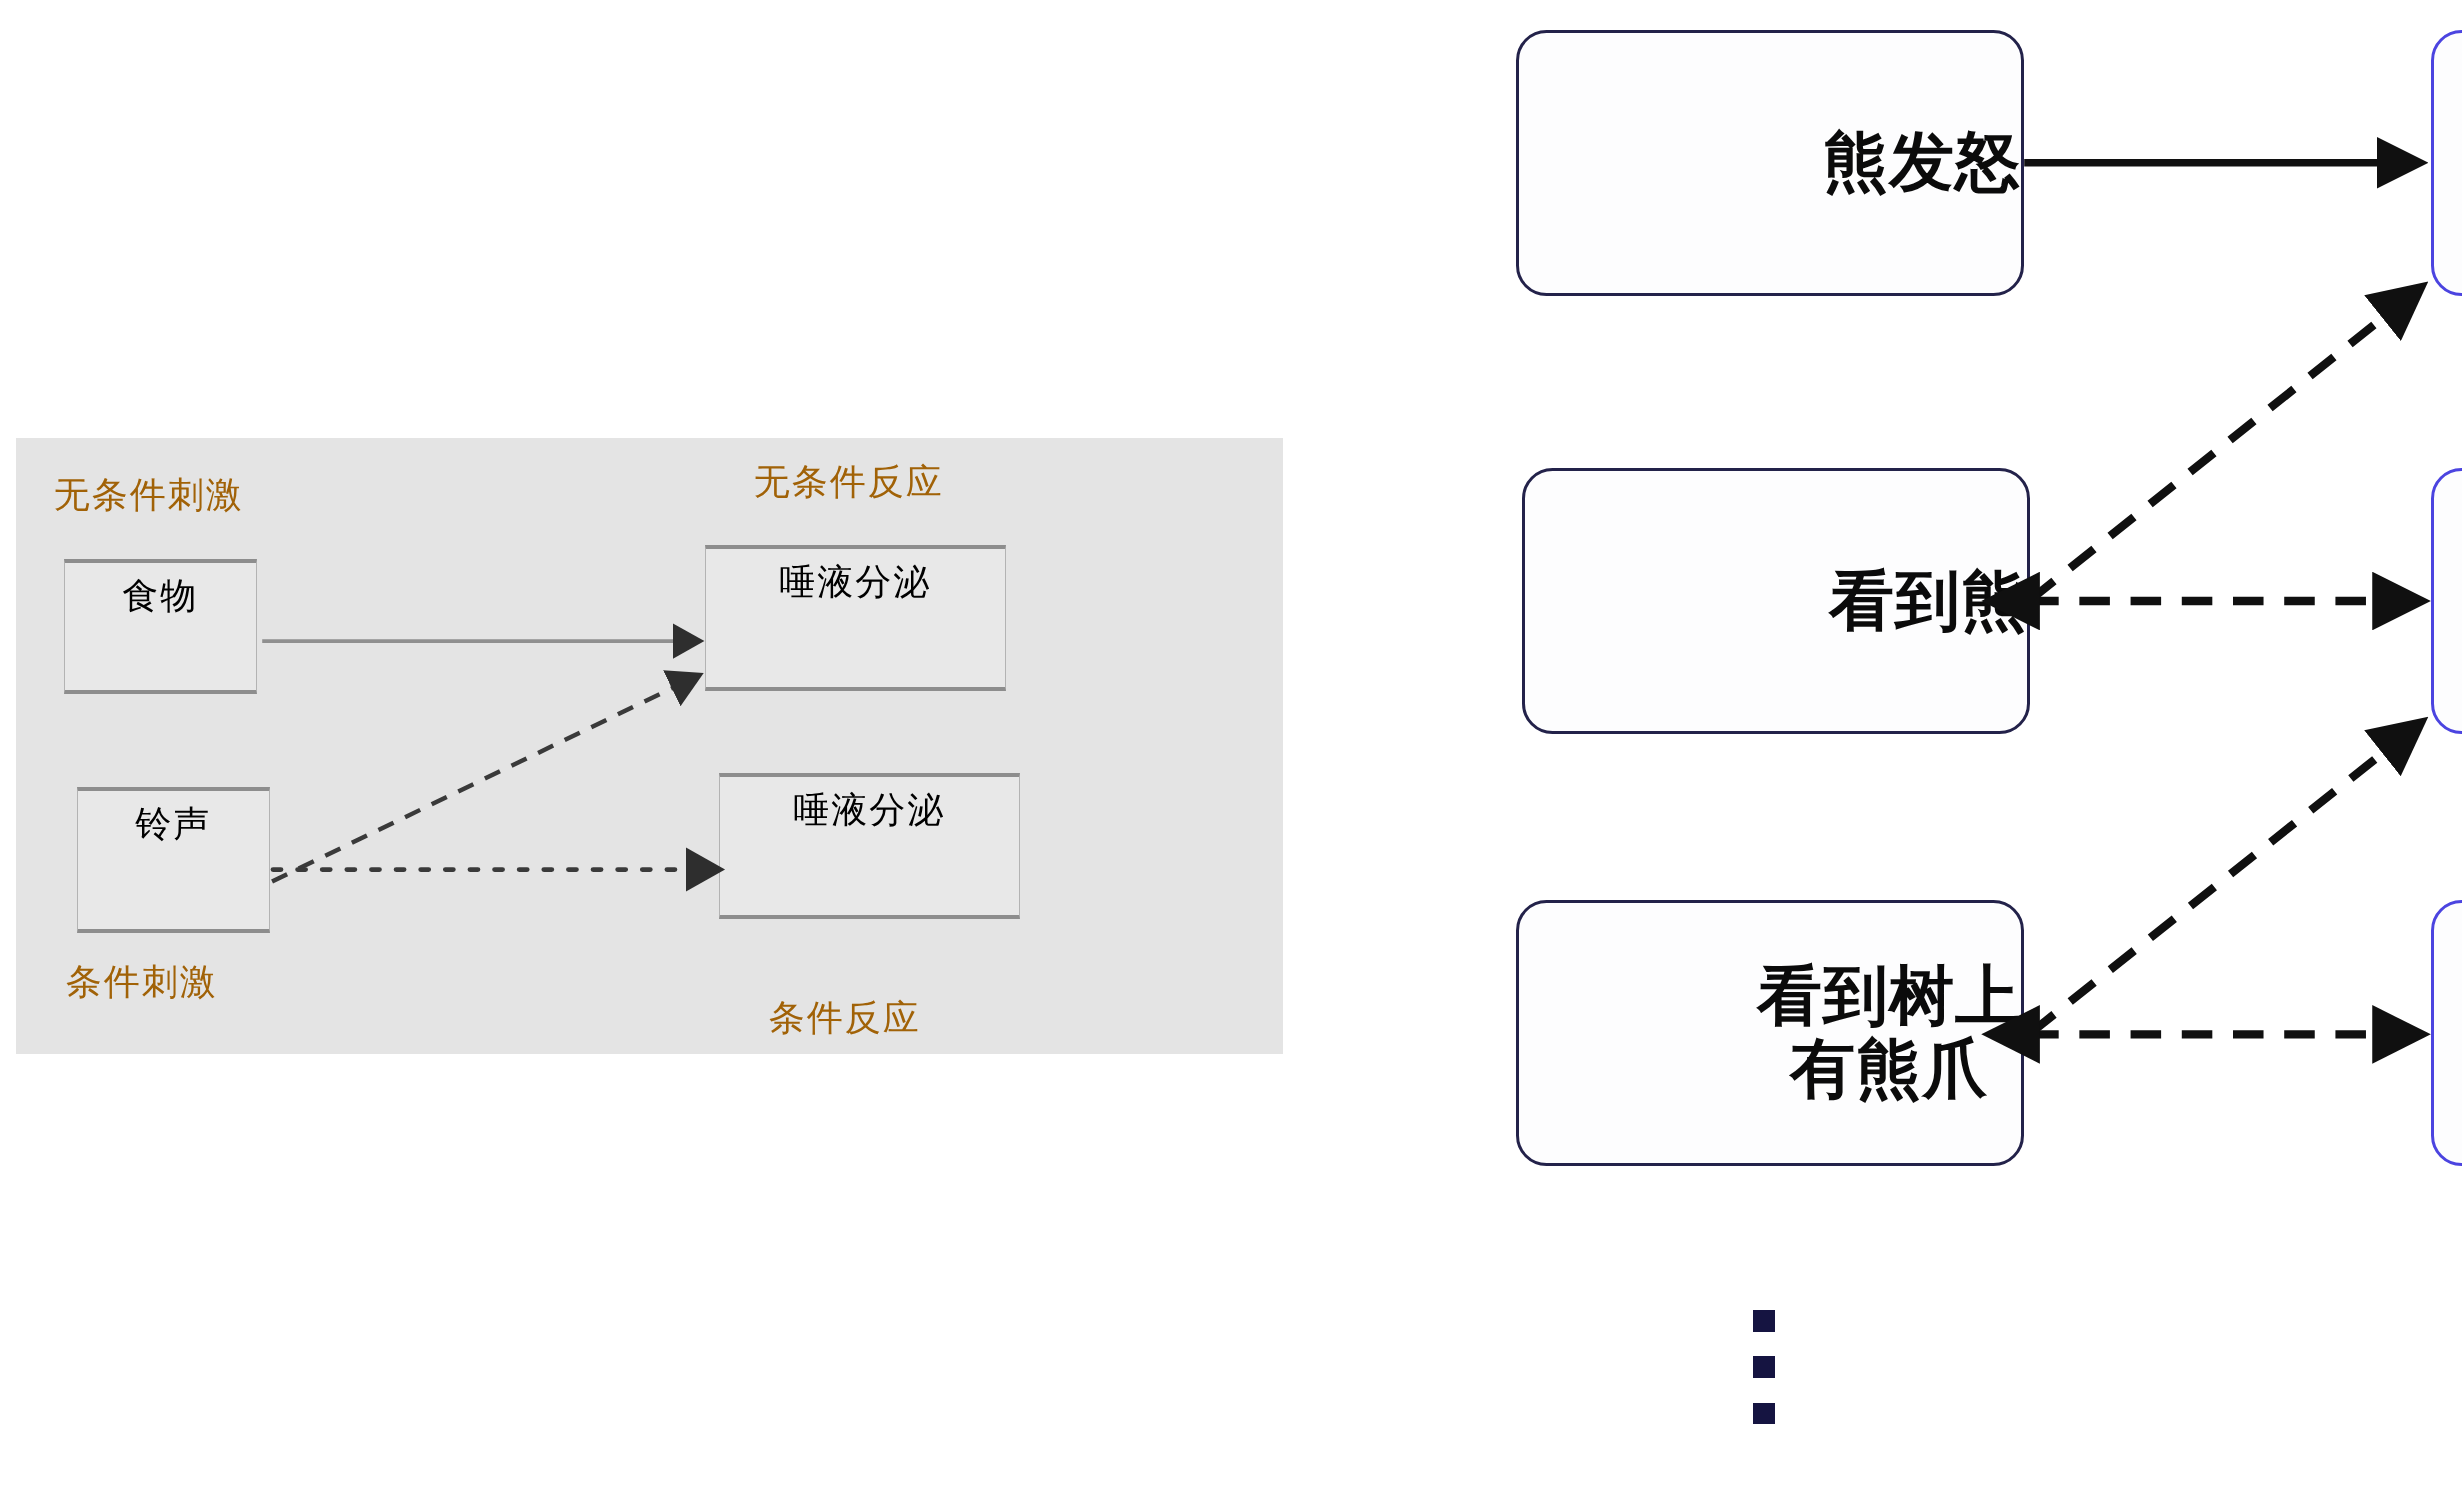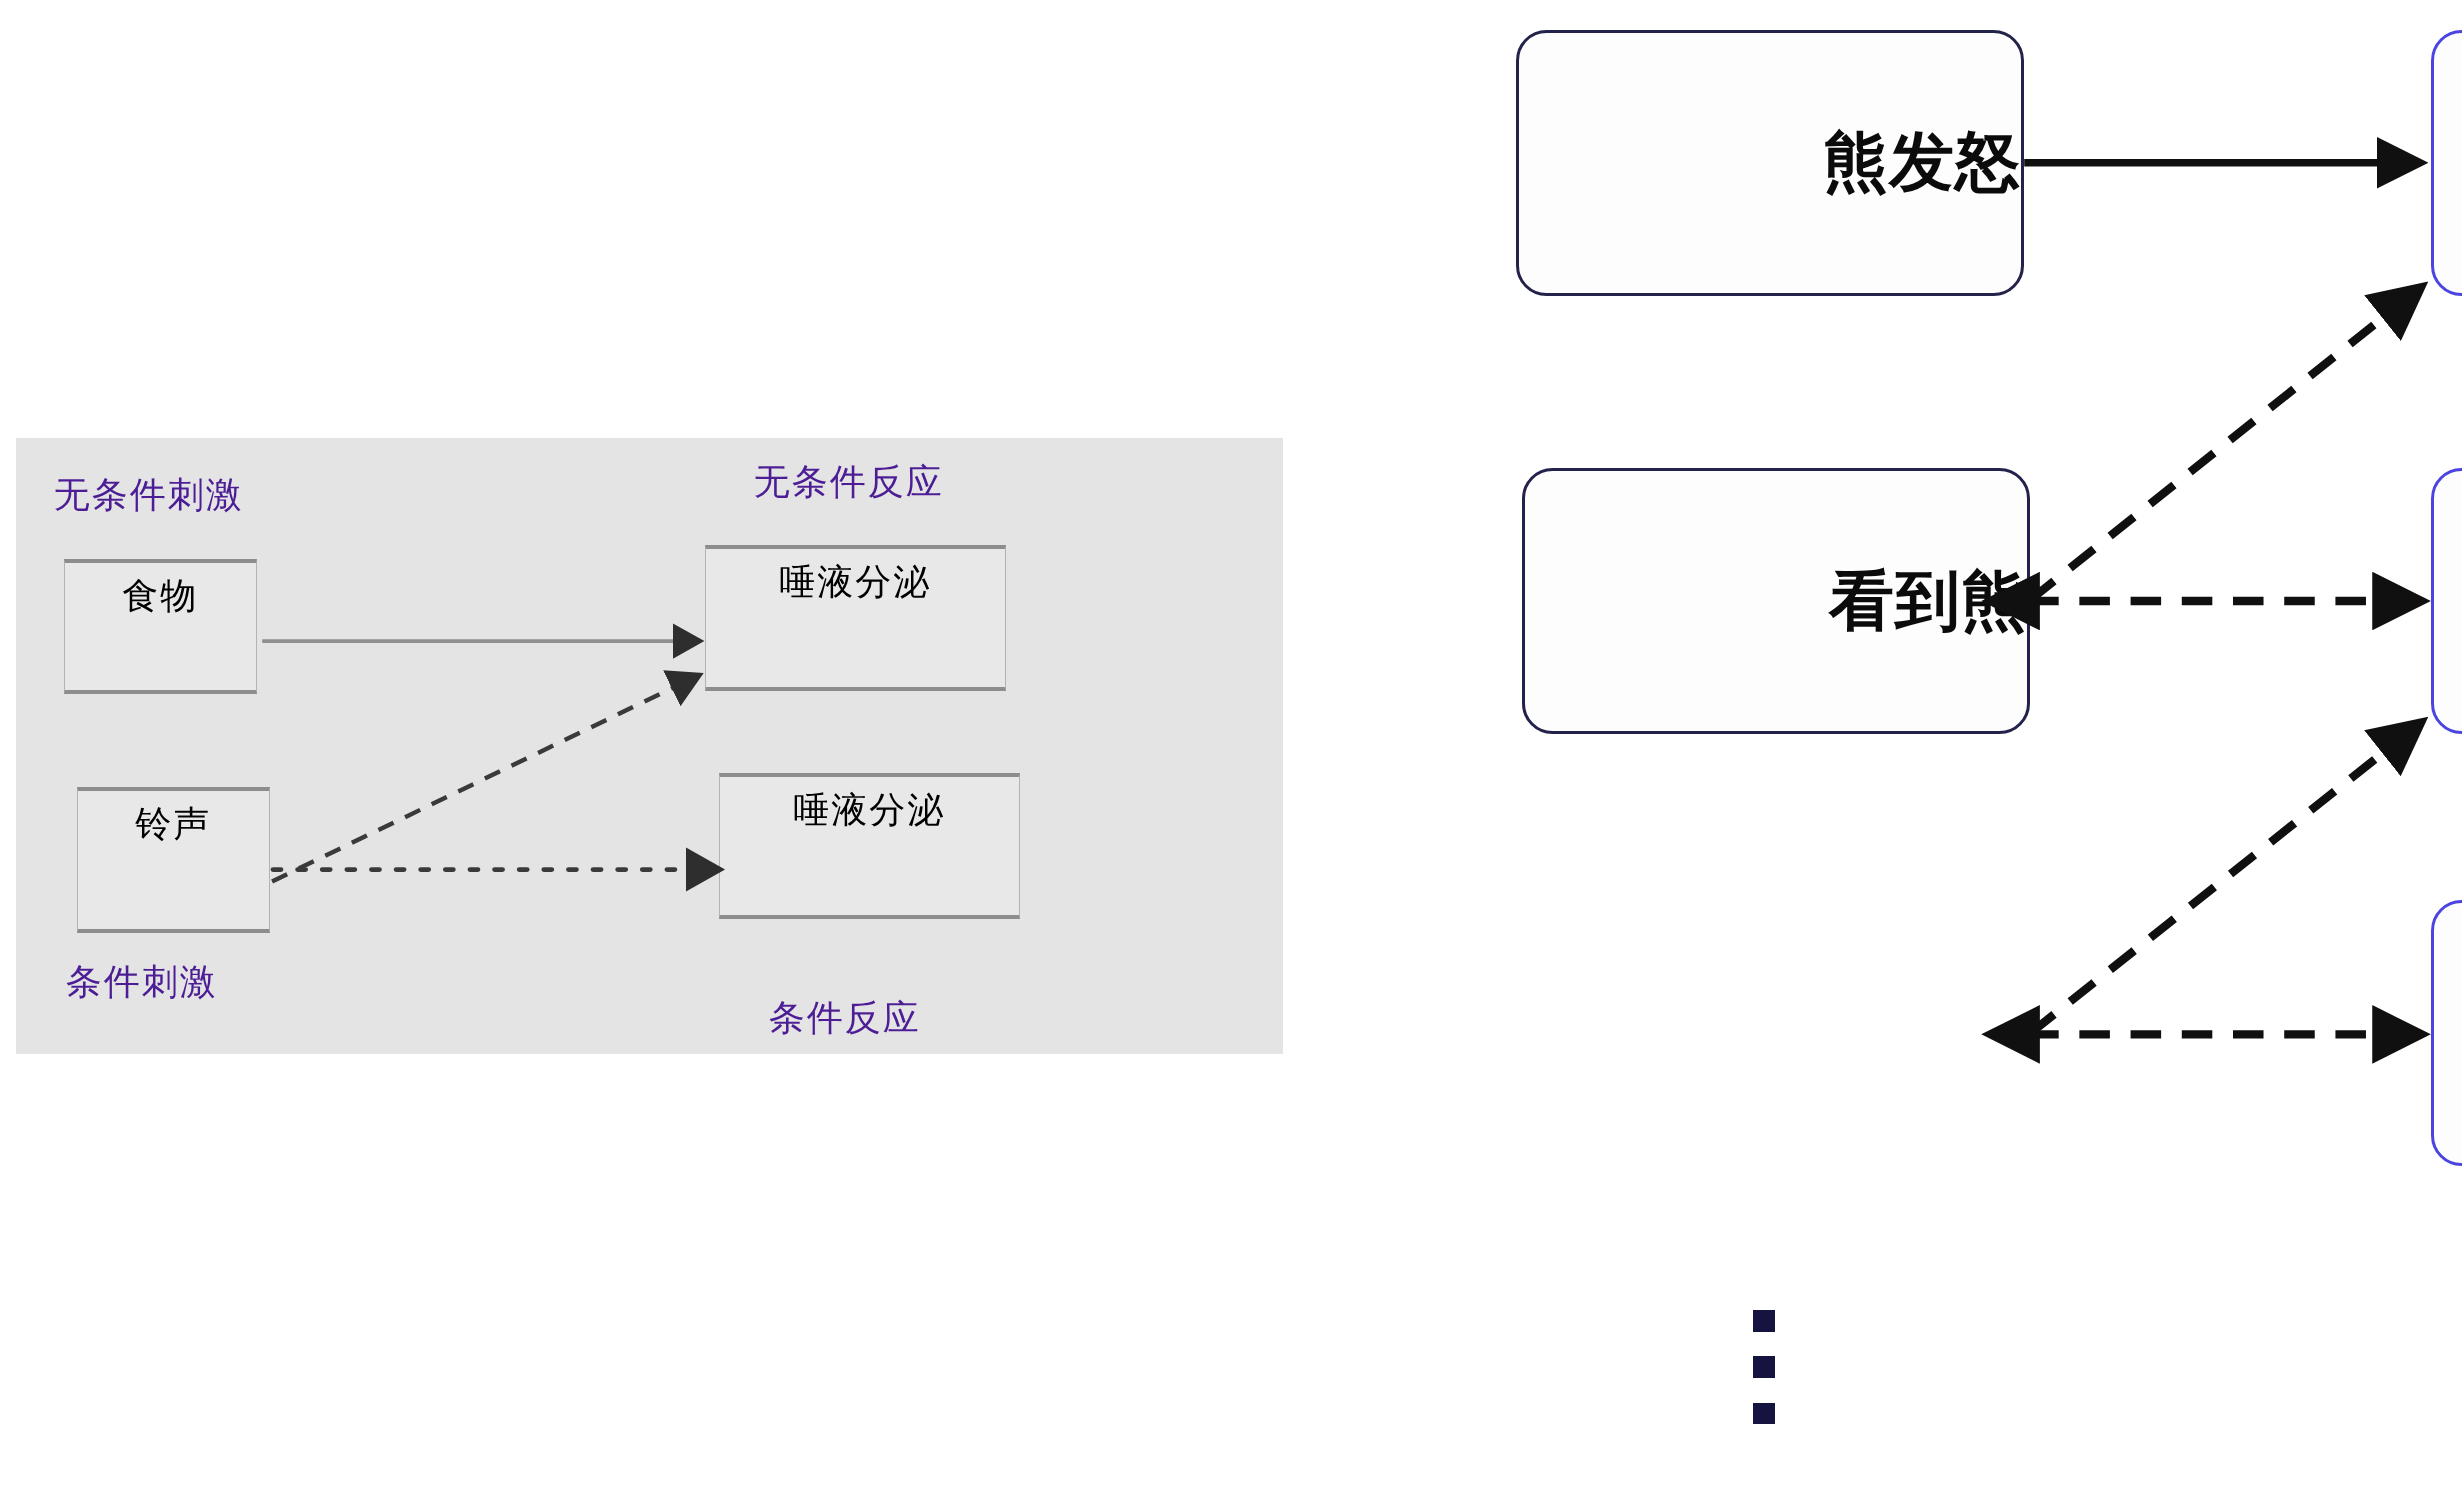--- a/index.html
+++ b/index.html
@@ -4,21 +4,21 @@
 <style>
   html,body{margin:0;padding:0;background:#ffffff;}
   body{width:3306px;height:1498px;position:relative;overflow:hidden;
        font-family:"Liberation Sans","DejaVu Sans",sans-serif;}
 
   #stage{position:absolute;left:0;top:0;width:3306px;height:1498px;}
 
   
   #pavlov-panel{position:absolute;left:15.8px;top:438px;width:1267px;height:616px;
                 background:#e4e4e4;}
-  .pv-label{position:absolute;color:#4c1d95;font-size:36px;letter-spacing:2px;
+  .pv-label{position:absolute;color:#a16207;font-size:36px;letter-spacing:2px;
             white-space:nowrap;font-weight:500;}
   .pv-box{position:absolute;background:#e8e8e8;border:1.5px solid #b3b3b3;
           border-top:4.4px solid #8d8d8d;border-bottom:4.4px solid #8d8d8d;
           box-sizing:border-box;display:flex;align-items:flex-start;justify-content:center;}
   .pv-box span{color:#000000;font-size:36px;letter-spacing:2px;white-space:nowrap;
                margin-top:8.9px;font-weight:500;}
   #pv-svg{position:absolute;left:0;top:0;width:1267px;height:616px;}
 
   
   #rl-diagram{position:absolute;left:1453px;top:0;width:1853px;height:1498px;}
@@ -83,20 +83,26 @@
   <div id="rl-diagram">
 
     <div class="node navy" style="left:63px; top:29.5px; width:508px; height:266px;">
       <span class="cn">熊发怒</span>
     </div>
 
     <div class="node navy" style="left:69px; top:468px; width:508px; height:266px;">
       <span class="cn">看到熊</span>
     </div>
 
+    <div class="node navy" style="left:63px; top:900px; width:508px; height:266px;">
+      <span class="cn">
+        <span>看到树上</span><br>
+        <span>有熊爪</span>
+      </span>
+    </div>
 
     <div class="node blue" style="left:978px; top:29.5px; width:508px; height:266px;">
       
     </div>
 
     <div class="node blue" style="left:978px; top:468px; width:508px; height:266px;">
       
     </div>
 
     <div class="node blue" style="left:978px; top:900px; width:508px; height:266px;">

